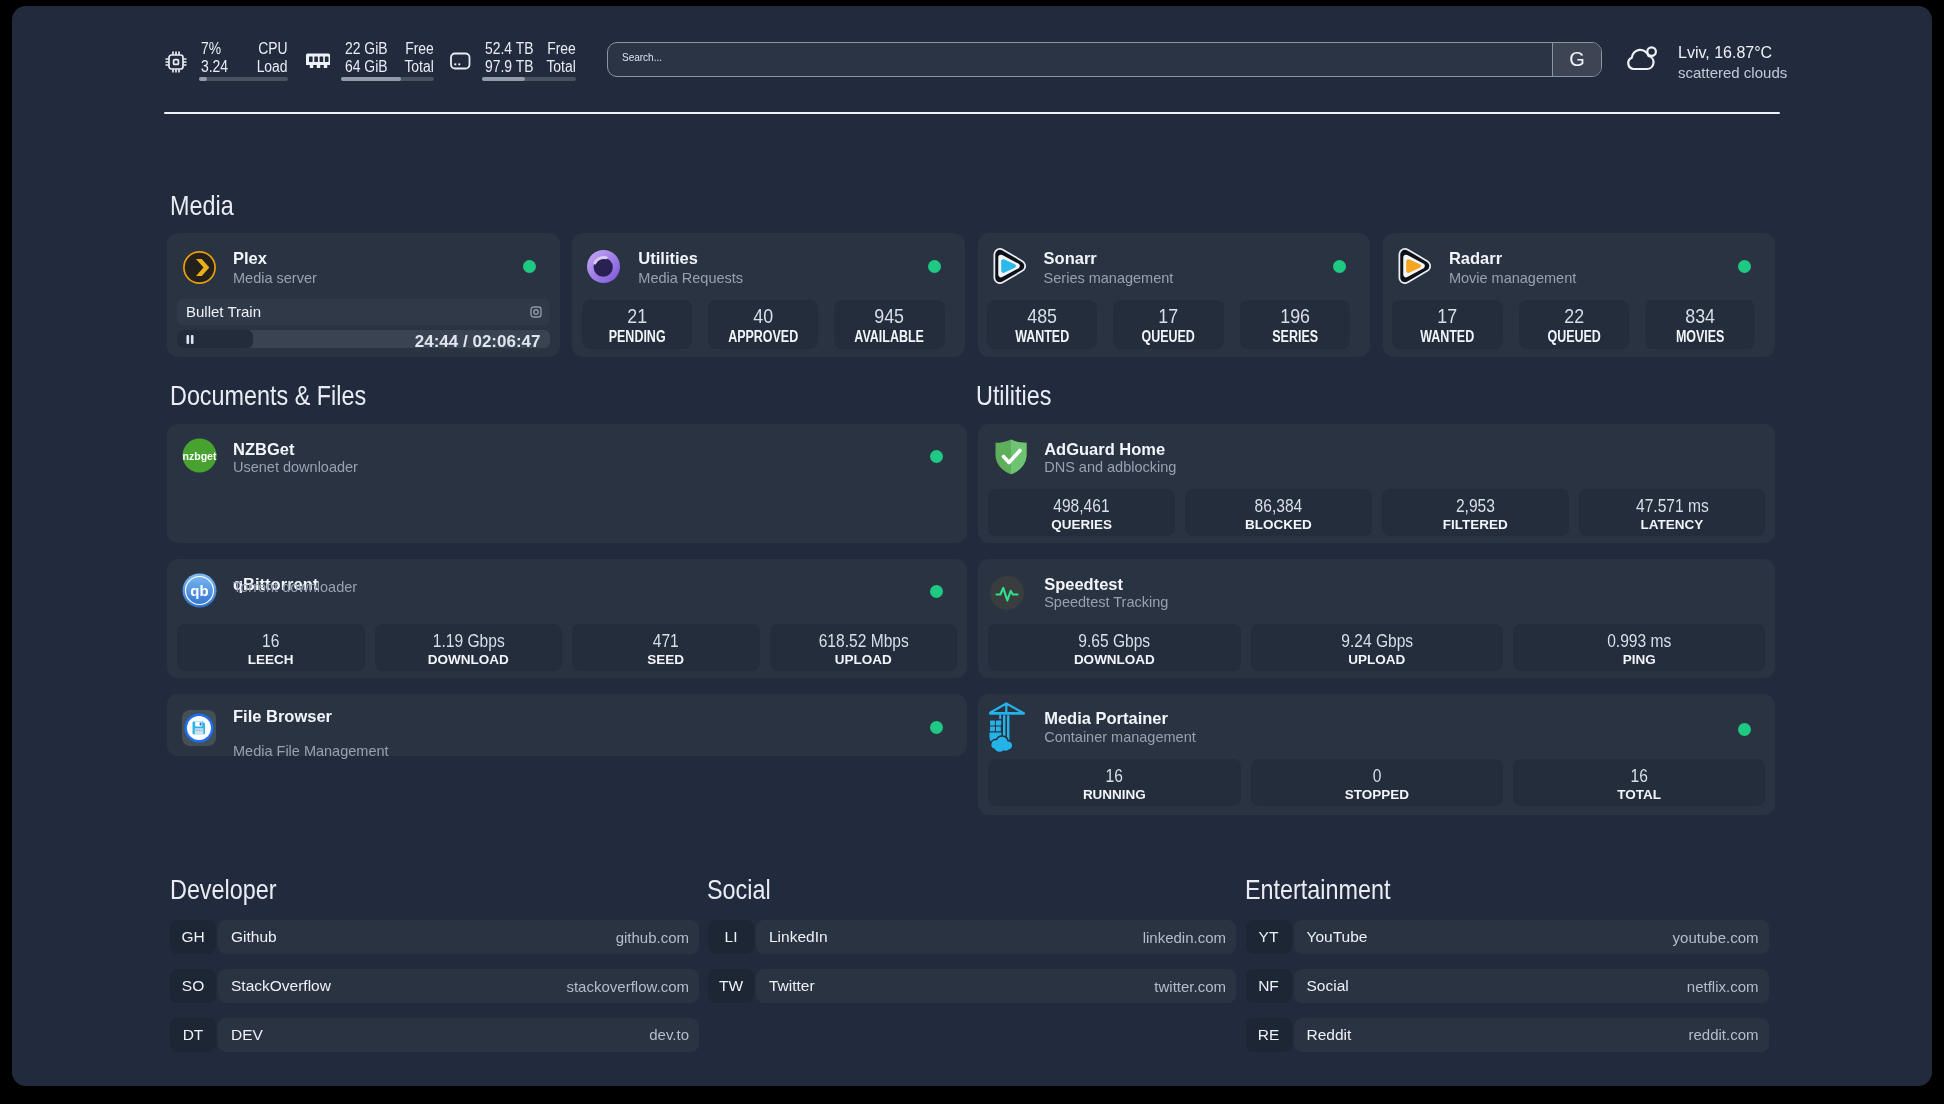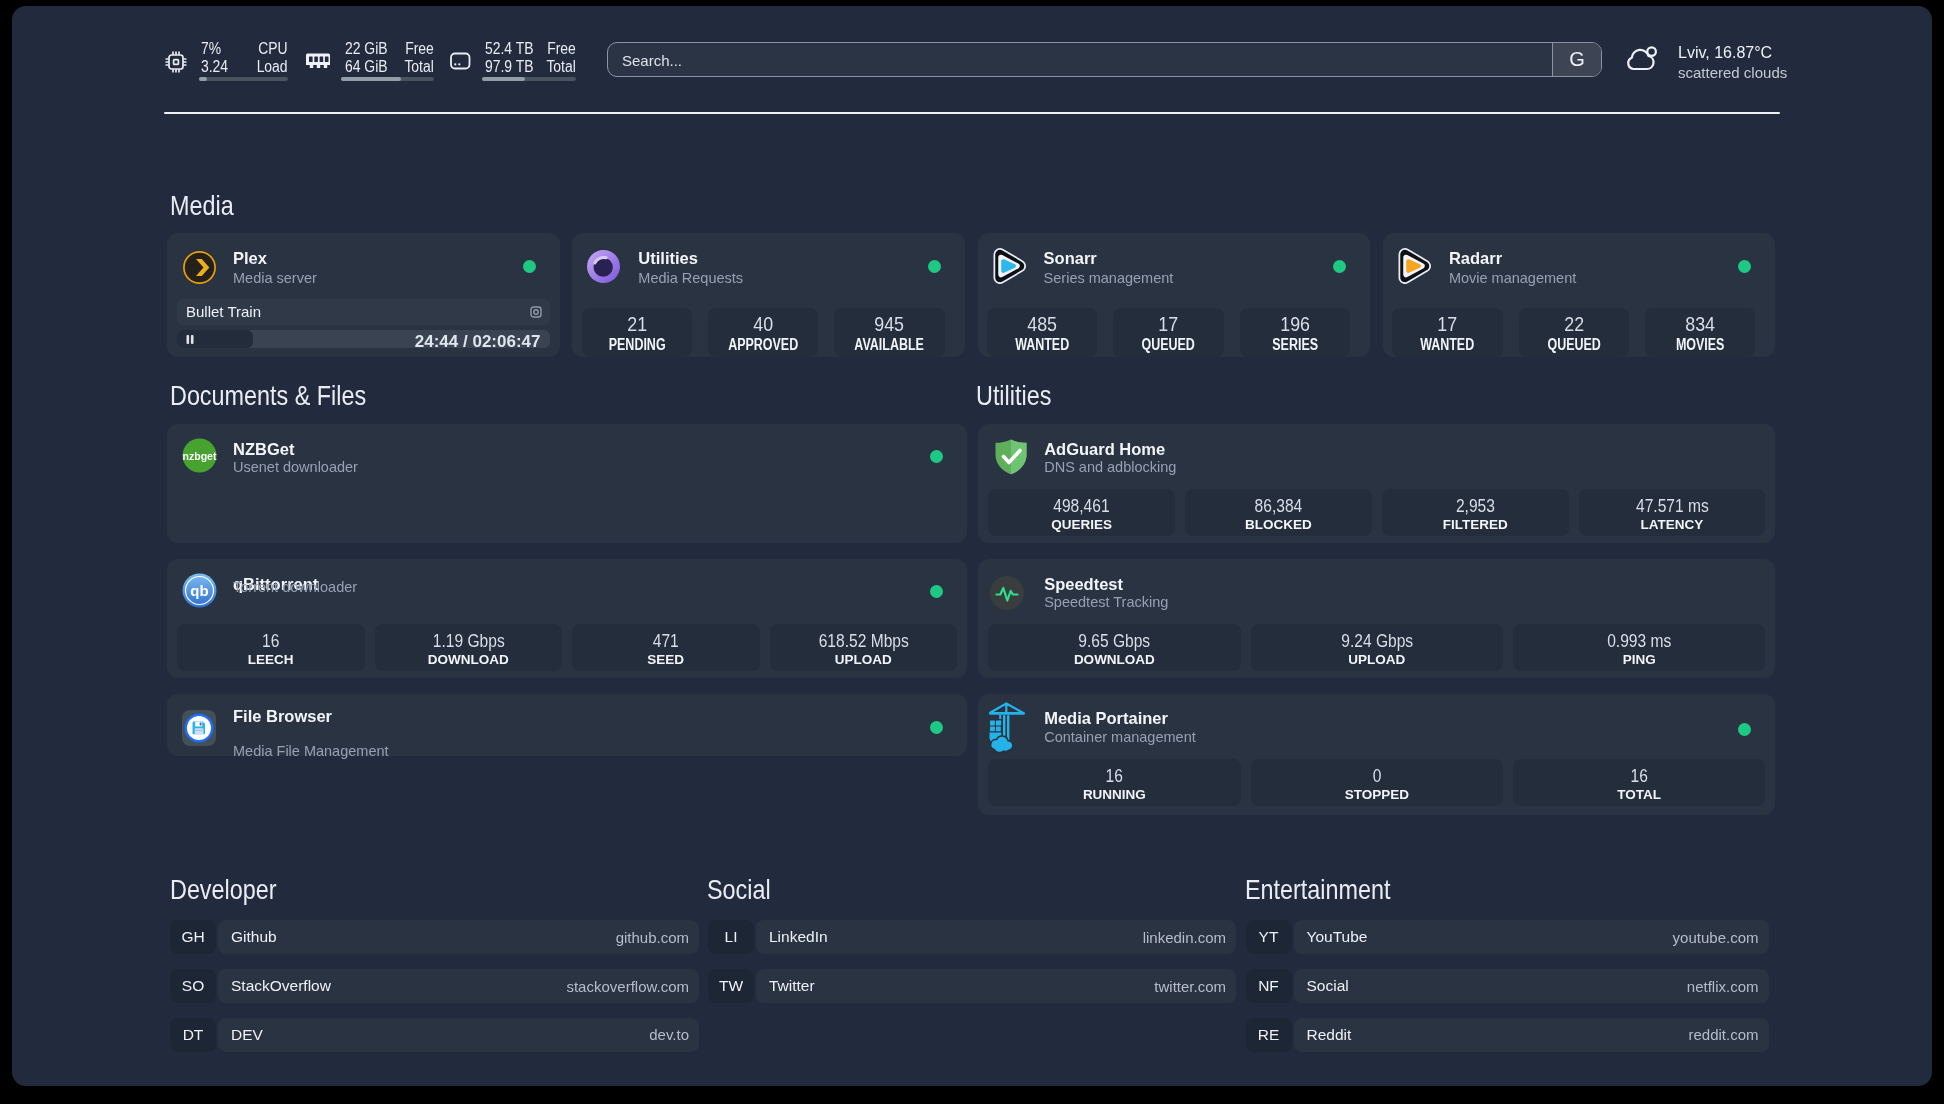--- a/index.html
+++ b/index.html
@@ -6,36 +6,36 @@
 html,body { width:1944px; height:1104px; background:#000; font-family:"Liberation Sans", sans-serif; overflow:hidden; }
 #page { position:absolute; left:12px; top:6px; width:1920px; height:1080px; background:#222b3d; border-radius:14px; }
 
 .res { position:absolute; top:40px; height:44px; color:#e9edf3; }
 .res .vals { position:absolute; left:37px; top:0; font-size:16px; line-height:17.5px; white-space:pre; transform:scaleX(0.87); transform-origin:0 0; }
 .res .labs { position:absolute; right:0; top:0; font-size:16px; line-height:17.5px; text-align:right; white-space:pre; transform:scaleX(0.87); transform-origin:100% 0; }
 .res .bar { position:absolute; left:35px; right:0px; top:37px; height:3.5px; border-radius:2px; background:#49525f; }
 .res .bar i { display:block; height:100%; border-radius:2px; background:#939da9; }
 .ricon { position:absolute; left:0; top:6px; }
 #search { position:absolute; left:607px; top:42px; width:995px; height:35px; border:1.5px solid #8b94a3; border-radius:10px; background:#2b3444; }
-#search .ph { position:absolute; left:14px; top:9px; font-size:15px; color:#dde2ea; }
+#search .ph { position:absolute; left:14px; top:9px; font-size:10px; color:#dde2ea; }
 #search .gbtn { position:absolute; right:0; top:0; bottom:0; width:49px; background:#3d4555; border-left:1.5px solid #8b94a3; border-radius:0 8.5px 8.5px 0; color:#eef1f6; font-size:20px; font-weight:500; text-align:center; line-height:32px; }
 #weather { position:absolute; left:1625px; top:42px; }
 #wtxt { position:absolute; left:1678px; top:43px; color:#eef1f6; font-size:16px; line-height:19px; }
 #wtxt .sub { font-size:15px; color:#c3cad5; margin-top:1px; }
 #hr { position:absolute; left:164px; top:112px; width:1616px; height:2px; background:#eef1f6; border-radius:1px; }
 
 .stitle { position:absolute; font-size:28.5px; font-weight:500; color:#e9edf3; transform:scaleX(0.82); transform-origin:0 0; white-space:nowrap; }
 
 .card { position:absolute; background:#2a3342; border-radius:11px; }
 .cicon { position:absolute; left:15px; }
 .ctitle { position:absolute; left:66px; font-size:16.5px; font-weight:600; color:#f2f5f9; }
 .csub { position:absolute; left:66px; font-size:14.5px; color:#97a1b1; }
 .dot { position:absolute; width:13px; height:13px; border-radius:50%; background:#1dc983; }
 .stats { position:absolute; display:flex; }
-.stats.m { left:9.5px; right:20px; top:67.3px; height:48.4px; gap:16px;margin-top:8px; }
+.stats.m { left:9.5px; right:20px; top:67.3px; height:48.4px; gap:16px; }
 .stats.a { left:10px; right:10px; top:65px; height:47px; gap:10px; }
 .sbox { flex:1; position:relative; background:#242d3b; border-radius:8px; }
 .sv { position:absolute; left:0; right:0; text-align:center; color:#d9dfe9; white-space:nowrap; }
 .sl { position:absolute; left:0; right:0; text-align:center; color:#f2f5f9; font-weight:700; white-space:nowrap; }
 .m .sv { top:3.8px; font-size:21px; transform:scaleX(0.85); }
 .m .sl { top:28.2px; font-size:16px; transform:scaleX(0.78); }
 .a .sv { top:6px; font-size:19px; transform:scaleX(0.82); }
 .a .sl { top:27.7px; font-size:13.5px; }
 
 .mline { position:absolute; left:10px; right:10px; background:#303948; border-radius:6px; }

